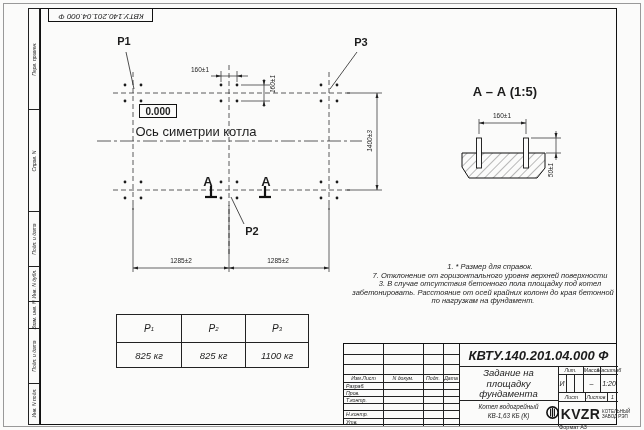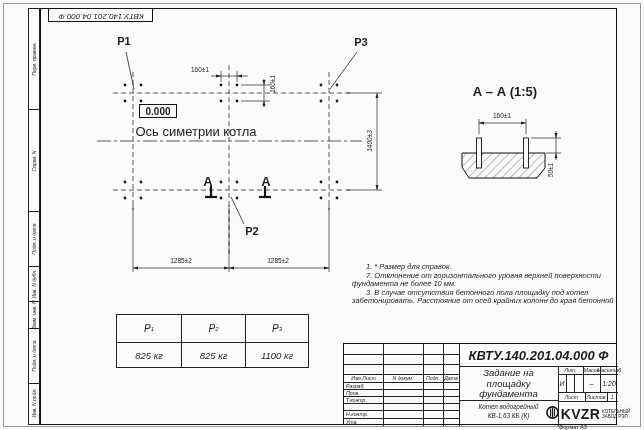--- a/index.html
+++ b/index.html
@@ -26,21 +26,21 @@
   .lc.nl{border-left:none;} .lc.nt{border-top:none;}
   
   .tb{position:absolute;left:343px;top:343px;width:274px;height:82px;box-sizing:border-box;border:1.2px solid #111;background:#fbfbfa;}
   .tb .vl{position:absolute;width:1px;background:#222;}
   .tb .hl{position:absolute;height:1px;background:#222;}
   .tc{position:absolute;font-style:italic;display:flex;align-items:center;justify-content:center;
       white-space:nowrap;box-sizing:border-box;}
   .t5{font-size:5.2px;} .t7{font-size:7px;} .t9{font-size:9.5px;line-height:11px;} .t6{font-size:6.3px;line-height:8px;}
   .left6{justify-content:flex-start;padding-left:2px;}
   .notes{position:absolute;left:352px;top:263px;width:262px;font-size:7.5px;line-height:8.6px;font-style:italic;}
-  .notes div{white-space:nowrap;} .ind{padding-left:14px;}
+  .notes div{white-space:nowrap;text-align:center;} .ind{padding-left:14px;}
   .logo{display:flex;align-items:center;gap:2px;}
   .logo .kv{font-size:14px;font-weight:800;font-style:normal;letter-spacing:.3px;}
   .logo .co{font-size:4.5px;line-height:5px;font-style:normal;text-align:left;}
 </style>
 </head>
 <body>
 
 <div class="sheet">
 
   <div class="abs" style="left:3px;top:3px;width:638px;height:424px;border:1px solid #999;box-sizing:border-box;"></div>
@@ -194,23 +194,23 @@
   <span class="lab b13" style="left:208px;top:181px;">А</span>
   <span class="lab b13" style="left:266px;top:181px;">А</span>
 
   <span class="lab b13" style="left:505px;top:91px;">А – А (1:5)</span>
   <span class="lab b6" style="left:502px;top:115px;">160±1</span>
   <span class="vlab b6" style="left:550px;top:170px;">50±1</span>
 
   <div class="notes">
     <div class="ind">1. * Размер для справок.</div>
     <div class="ind">7. Отклонение от горизонтального уровня верхней поверхности</div>
-    <div>фундамента не более 10 мм.</div>
     <div class="ind">3. В случае отсутствия бетонного пола площадку под котел</div>
     <div>забетонировать. Расстояние от осей крайних колонн до края бетонной</div>
+    <div>по нагрузкам на фундамент.</div>
   </div>
 
   <div class="ltab">
     <div class="lc nl nt" style="left:0;top:0;width:64px;height:27px;font-size:10px;">
       <span>P</span>
         <sub style="font-size:6px;">1</sub>
       </div>
     <div class="lc nt" style="left:64px;top:0;width:64px;height:27px;font-size:10px;">
       <span>P</span>
         <sub style="font-size:6px;">2</sub>

